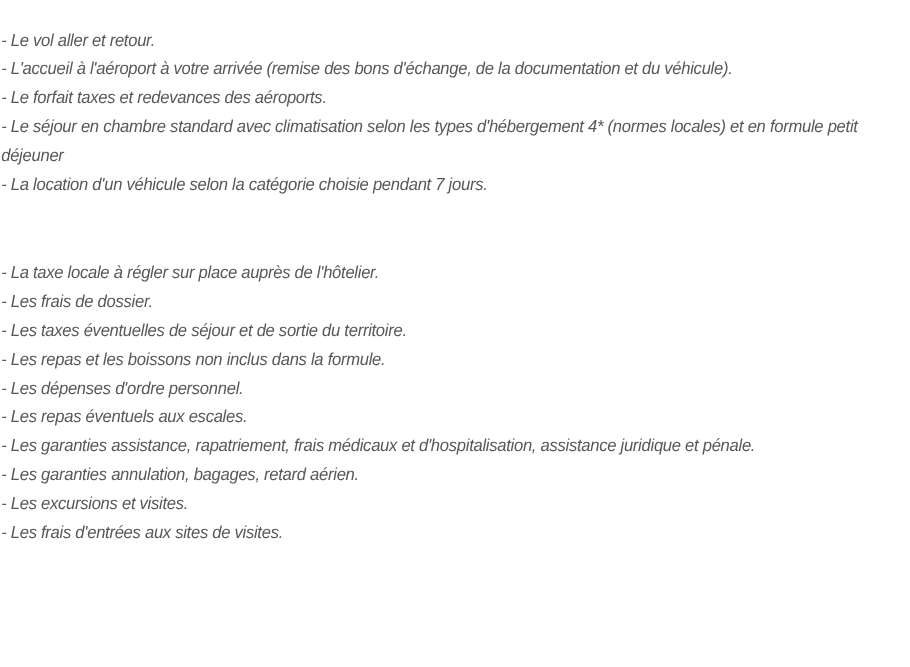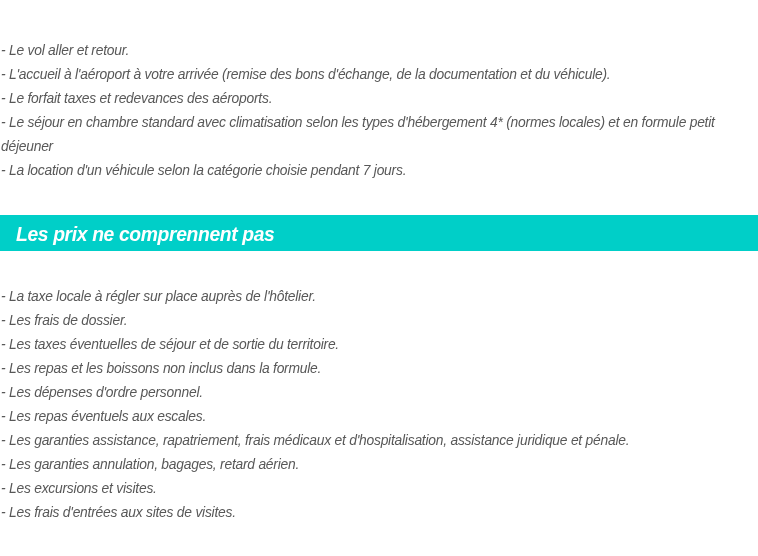--- a/index.html
+++ b/index.html
@@ -41,21 +41,20 @@
     transform: scaleX(0.92);
     transform-origin: left center;
     white-space: nowrap;
   }
 
   
   .section-body {
     box-sizing: border-box;
     padding-left: 1px;
     padding-right: 4px;
-    margin-top: 16px;
   }
   .list-item {
     color: #585858;
     font-family: "Liberation Sans", sans-serif;
     font-size: 14.5px;
     font-style: italic;
     line-height: 24px;
     letter-spacing: -0.25px;
     transform: scaleX(0.955);
     transform-origin: left center;
@@ -78,23 +77,20 @@
   <div class="section-body">
     <div class="list-item">- Le vol aller et retour.</div>
     <div class="list-item">- L'accueil à l'aéroport à votre arrivée (remise des bons d'échange, de la documentation et du véhicule).</div>
     <div class="list-item">- Le forfait taxes et redevances des aéroports.</div>
     <div class="list-item">- Le séjour en chambre standard avec climatisation selon les types d'hébergement 4* (normes locales) et en formule petit déjeuner</div>
     <div class="list-item">- La location d'un véhicule selon la catégorie choisie pendant 7 jours.</div>
   </div>
 
   <div class="gap-between-sections"></div>
 
-  <div class="section-bar">
-    <span class="bar-title">Les prix ne comprennent pas</span>
-  </div>
 
   <div class="gap-after-bar-2"></div>
 
   <div class="section-body">
     <div class="list-item">- La taxe locale à régler sur place auprès de l'hôtelier.</div>
     <div class="list-item">- Les frais de dossier.</div>
     <div class="list-item">- Les taxes éventuelles de séjour et de sortie du territoire.</div>
     <div class="list-item">- Les repas et les boissons non inclus dans la formule.</div>
     <div class="list-item">- Les dépenses d'ordre personnel.</div>
     <div class="list-item">- Les repas éventuels aux escales.</div>

